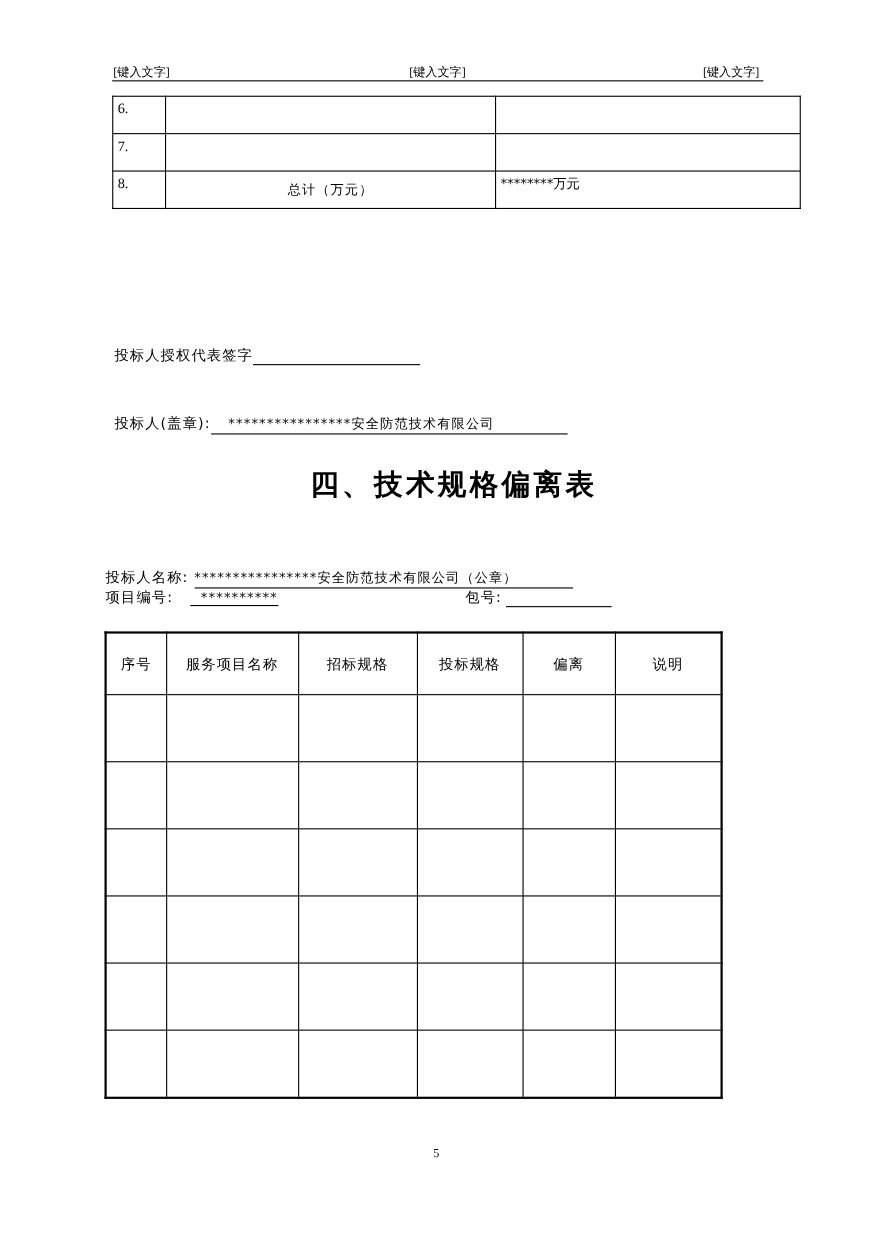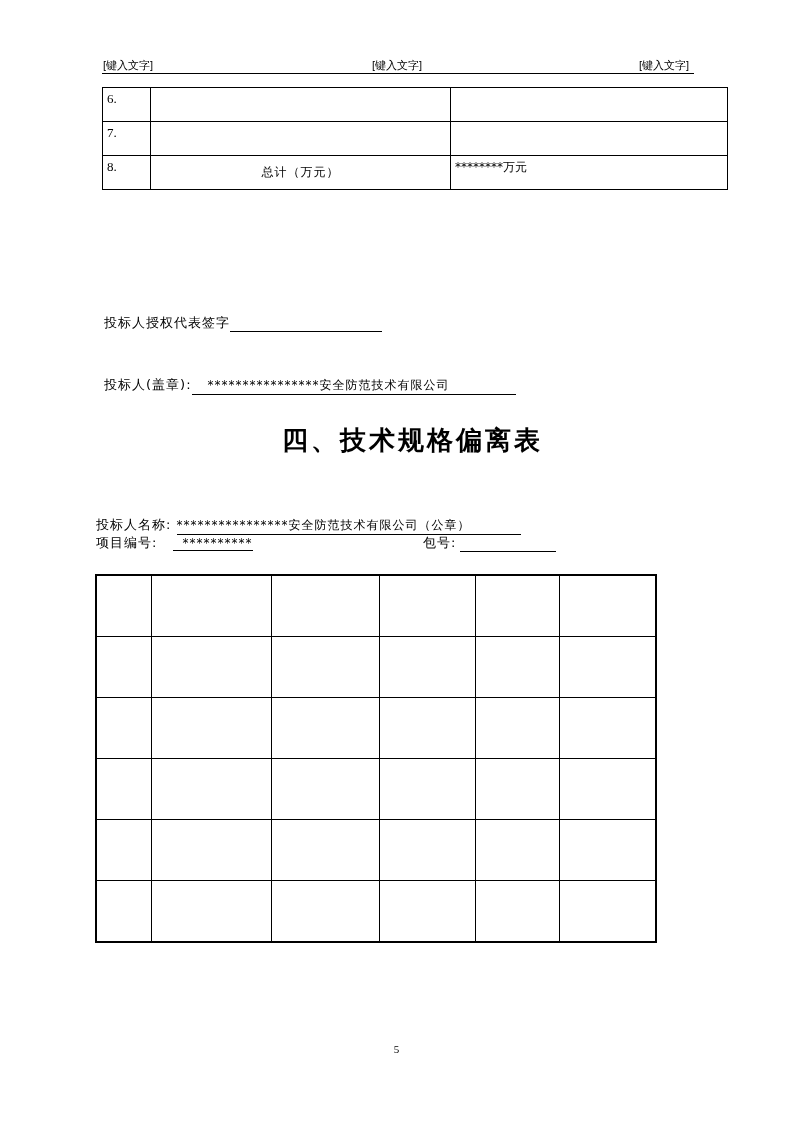--- a/index.html
+++ b/index.html
@@ -1,19 +1,19 @@
 <!DOCTYPE html>
 <html><head>
 <meta charset="utf-8">
 <style>
   html, body { margin:0; padding:0; background:#ffffff; }
   body { width:793px; height:1122px; position:relative; overflow:hidden;
          font-family:"DejaVu Serif", "Liberation Serif", serif; color:#000; }
   .abs { position:absolute; }
-  .hdr { font-family:Liberation Sans, sans-serif; font-size:11px; top:58px; }
+  .hdr { font-family:Liberation Serif, serif; font-size:11px; top:58px; }
   .hdr-line { left:102px; top:73px; width:592px; height:0; border-top:1px solid #000; }
 
   table { border-collapse:collapse; position:absolute; table-layout:fixed; }
   #t1 { left:102px; top:87px; width:625px; }
   #t1 td { border:1px solid #000; height:30px; padding:0 4px; font-size:13px; vertical-align:top; }
   #t1 td.num { font-family:"Liberation Serif", serif; font-size:13px; padding-top:3px; }
   #t1 td.center { text-align:center; vertical-align:middle; font-family:Liberation Mono, monospace; font-size:12px; letter-spacing:1px; }
   #t1 td.val { vertical-align:top; padding-top:3px; font-family:"DejaVu Sans", sans-serif; font-size:12px; }
 
   .line-text { font-family:"DejaVu Sans", sans-serif; font-size:13px; letter-spacing:1px; }
@@ -88,20 +88,28 @@
 <table id="t2">
   <colgroup>
     <col style="width:55px">
       <col style="width:120px">
       <col style="width:108px">
     <col style="width:96px">
       <col style="width:84px">
       <col style="width:97px">
   </colgroup>
   <tbody>
+      <tr>
+    <th>序号</th>
+    <th>服务项目名称</th>
+    <th>招标规格</th>
+    <th>投标规格</th>
+    <th>偏离</th>
+    <th>说明</th>
+  </tr>
   <tr>
     <td></td>
     <td></td>
     <td></td>
     <td></td>
     <td></td>
     <td></td>
   </tr>
   <tr>
     <td></td>

